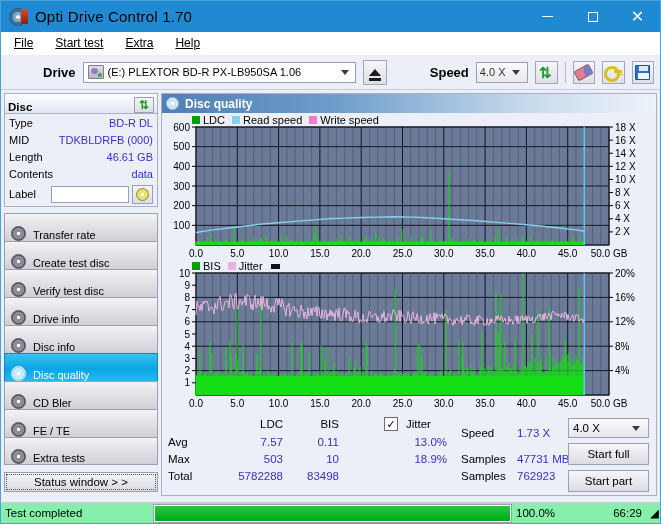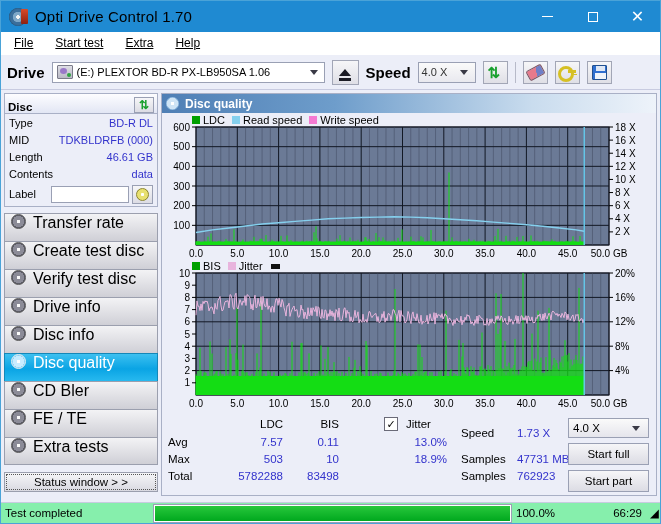--- a/index.html
+++ b/index.html
@@ -47,21 +47,21 @@
     height:23px; background:#ffffff; display:flex; align-items:center;
     padding-left:10px; gap:16px; border-bottom:1px solid #fff;
   }
   .menu-item{ font-size:12px; color:#000; padding:2px 3px; }
   .menu-item u{ text-decoration:underline; }
   
   #drivebar{
     height:35px; background:#eceef8; display:flex; align-items:center;
     padding:0 6px; gap:7px; border-bottom:1px solid #c8cbe0;
   }
-  .lbl-bold{ font-weight:bold; font-size:15px; color:#000; }
+  .lbl-bold{ font-weight:bold; font-size:13px; color:#000;margin-left:36px; }
   #drive-select{
     flex:0 0 auto; width:273px; height:21px; background:#fff;
     border:1px solid #9aa0b4; display:flex; align-items:center; padding:0 2px;
     font-size:11px; position:relative;
   }
   #drive-icon{
     width:16px; height:14px; margin:0 4px 0 2px; position:relative;
     background:linear-gradient(#dfdfe6,#b9b9c4); border:1px solid #7a7a88; border-radius:1px;
   }
   #drive-icon:before{
@@ -125,23 +125,23 @@
   #label-btn{
     width:21px;height:19px;margin-left:3px;background:linear-gradient(#f6f6f8,#dcdce4);
     border:1px solid #9aa0b4; display:flex;align-items:center;justify-content:center;
   }
   .ic-disc{ width:13px;height:13px;border-radius:50%;
     background:radial-gradient(circle,#fff 0 18%, #e8e070 19% 70%, #c8bf40 71% 100%);
     border:1px solid #8d8730;}
   
   #nav{ margin-top:6px; }
   .nav-btn{
-    height:28px; display:flex; align-items:flex-start; gap:7px; padding-left:6px;
+    height:28px; display:flex; align-items:flex-end; gap:7px; padding-left:6px;
     background:linear-gradient(#f3f3f5,#cfcfd6);
-    border:1px solid #9b9fae; border-bottom:none; font-size:16px; color:#000;
+    border:1px solid #9b9fae; border-bottom:none; font-size:11px; color:#000;
   }
   .nav-btn:last-child{ border-bottom:1px solid #9b9fae; }
   .nav-btn.active{
     background:linear-gradient(#3dc0f0,#0aa4e4 55%,#27b9ef);
     color:#fff; border-color:#1487b8;
   }
   .ic-nav{ width:15px;height:15px;border-radius:50%; flex:0 0 auto;
     background:radial-gradient(circle,#fafafa 0 20%, #8c8c98 21% 62%, #5c5c68 63% 100%);
     border:1px solid #555; position:relative;}
   .nav-btn.active .ic-nav{

